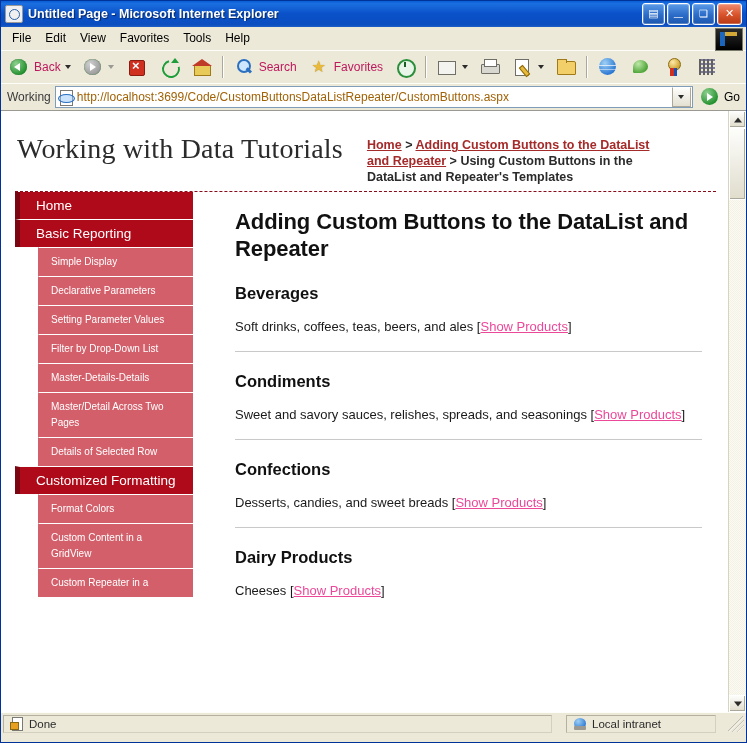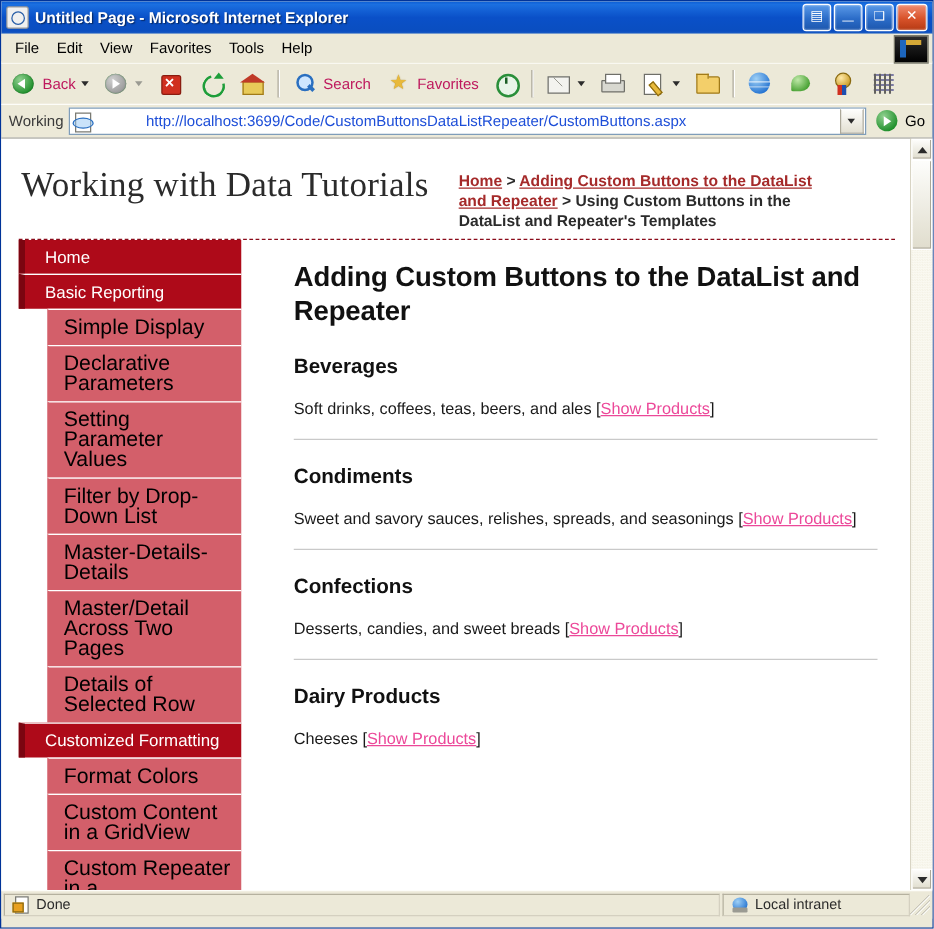--- a/index.html
+++ b/index.html
@@ -421,25 +421,24 @@
   .addr-icon::after {
     content: "";
     position: absolute; left: 0px; top: 5px;
     width: 15px; height: 7px;
     border: 1px solid #2a6fc0;
     border-radius: 50%;
     background: rgba(150,200,245,.5);
   }
   .addr-url {
     font-size: 12px;
-    color: #1d4ed8;
+    color: #a16207;
     white-space: nowrap;
     overflow: hidden;
     flex: 1 1 auto;
-    margin-left: 40px;
   }
   .addr-dropdown {
     width: 17px; height: 18px;
     background: linear-gradient(180deg,#fdfdfb,#e3e0d2);
     border: 1px solid #aca899;
     border-top-color: #fff;
     display: flex;
     align-items: center;
     justify-content: center;
     flex: 0 0 auto;
@@ -522,22 +521,22 @@
     background: #ae0a19;
     color: #ffffff;
     font-size: 13.5px;
     padding: 6px 10px 6px 16px;
     border-top: 1px solid #ffffff;
     border-left: 5px solid #7b0510;
   }
   .nav-top.first { border-top: none; }
   .nav-sub {
     background: #d35f6a;
-    color: #000000;
-    font-size: 17px;
+    color: #ffffff;
+    font-size: 10px;
     padding: 6px 8px 6px 12px;
     border-top: 1px solid #ffffff;
     margin-left: 23px;
     border-left: 1px solid #d35f6a;
     line-height: 16px;
   }
 
   
   .main {
     flex: 1 1 auto;
@@ -640,21 +639,21 @@
   .sb-cell {
     height: 18px;
     display: flex;
     align-items: center;
     gap: 5px;
     padding: 0 6px;
     border: 1px solid #d4d0c0;
     border-top-color: #b5b19f;
     border-left-color: #b5b19f;
     box-sizing: border-box;
-    margin: 1px 0 1px 2px;
+    margin: 1px 12px 1px 2px;
     text-align: center;
   }
   .sb-cell.grow { flex: 1 1 auto; }
   .sb-cell.zone { width: 150px; }
   .status-icon {
     width: 14px; height: 14px;
     position: relative;
   }
   .status-icon.doc::before {
     content: "";

